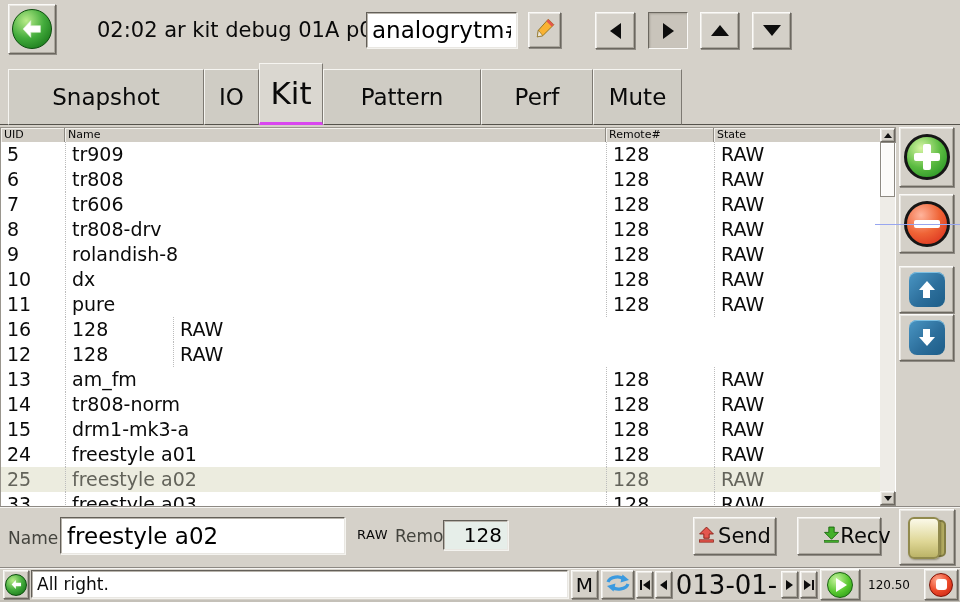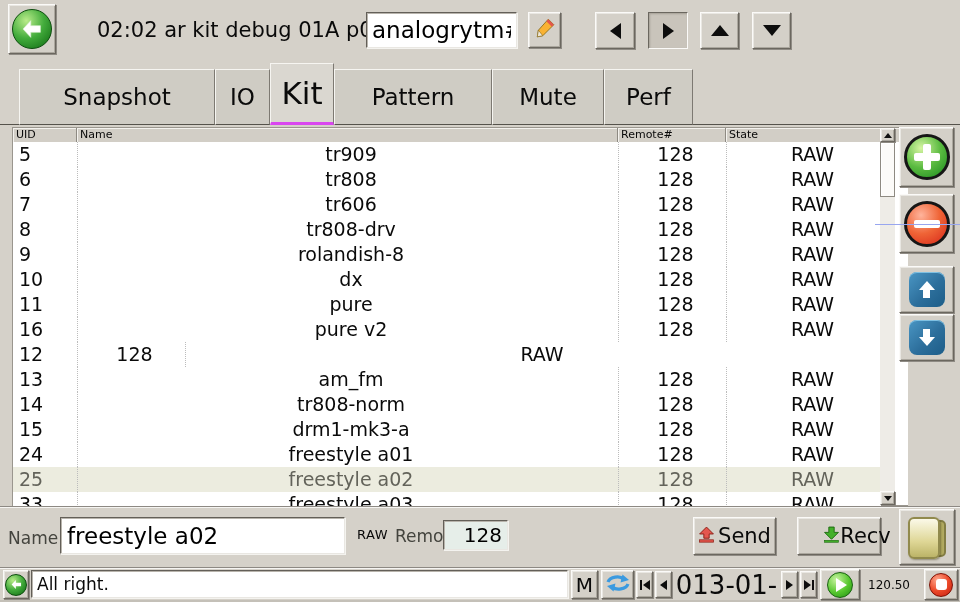--- a/index.html
+++ b/index.html
@@ -49,47 +49,47 @@
   #topbar-title { left:97px; top:0; height:60px; line-height:60px; font-size:21px; }
   #kitname-input { left:366px; top:12px; width:151px; height:36px; font-size:23px; padding:0 5px; }
   #edit-btn { left:528px; top:12px; width:33px; height:36px; }
   #nav-left  { left:595px; top:12px; width:40px; height:37px; }
   #nav-right { left:648px; top:12px; width:40px; height:37px; }
   #nav-up    { left:700px; top:12px; width:39px; height:37px; }
   #nav-down  { left:752px; top:12px; width:39px; height:37px; }
 
   
   #tabbar { left:0; top:63px; width:960px; height:62px; }
-  #tabs { display:flex; align-items:flex-end; padding-left:19px; height:62px; position:relative; }
+  #tabs { display:flex; align-items:flex-end; padding-left:8px; height:62px; position:relative; }
   #tabs::after { content:""; position:absolute; left:0; right:0; bottom:0; height:1px; background:#55524b; }
   .tab {
     height:56px; display:flex; align-items:center; justify-content:center;
     font-size:23px; background:#cfccc4; position:relative; z-index:1;
     border:1px solid; border-color:#f6f5f1 #7d7972 #55524b #f6f5f1;
   }
   .tab:nth-child(1){width:196px} .tab:nth-child(2){width:55px}
   .tab:nth-child(3){width:64px}  .tab:nth-child(4){width:158px}
   .tab:nth-child(5){width:112px} .tab:nth-child(6){width:89px}
   .tab:nth-child(7){width:95px}
   .tab.active {
     height:62px; font-size:31px; background:#dad7d0; z-index:2;
     border-bottom:3px solid #d946ef;
   }
 
   
-  #listwrap { left:12px; top:127px; width:896px; height:379px; background:#fff;
+  #listwrap { left:0; top:127px; width:896px; height:379px; background:#fff;
               border:1px solid #9a968e; border-right:none; }
   #thead { display:flex; height:14px; background:#d2cec6; font-size:11px; line-height:13px; }
   .hcell { border-right:1px solid #8e8a82; box-shadow:inset 1px 1px 0 #f4f2ee; padding-left:3px; overflow:hidden; }
   .h0{width:64px} .h1{width:541px} .h2{width:108px} .h3{flex:1}
   #tbody { width:879px; overflow:hidden; height:364px; }
   .trow { display:flex; height:25px; line-height:25px; font-size:19px; background:#fff; }
   .trow.selected { background:#ececdf; color:#63635a; }
   .cell { overflow:hidden; white-space:nowrap; padding-left:6px; }
-  .cell + .cell { border-left:1px dotted #bcbcbc;text-align:center; }
+  .cell + .cell { border-left:1px dotted #bcbcbc; }
   .c0{width:64px} .c1{width:541px} .c2{width:108px} .c3{flex:1}
 
   
   #vscroll { left:880px; top:128px; width:15px; height:377px; background:#eeece7; }
   #sb-up   { left:0; top:0; width:15px; height:14px; }
   #sb-thumb{ left:0; top:14px; width:15px; height:55px; background:#fcfbf9;
              border:1px solid #8e8a82; box-shadow:inset 1px 1px 0 #fff; }
   #sb-down { left:0; bottom:0; width:15px; height:14px; }
 
   
@@ -197,22 +197,22 @@
   <div class="abs btn3d" id="nav-down">
     <div class="tri td"></div>
   </div>
 
   <div class="abs" id="tabbar">
     <div id="tabs">
         <div class="tab">Snapshot</div>
         <div class="tab">IO</div>
         <div class="tab active">Kit</div>
         <div class="tab">Pattern</div>
+        <div class="tab">Perf</div>
         <div class="tab">Mute</div>
-        <div class="tab">Perf</div>
       </div>
   </div>
 
   <div class="abs" id="listwrap">
     <div id="thead">
       <div class="hcell h0">UID</div>
       <div class="hcell h1">Name</div>
       <div class="hcell h2">Remote#</div>
       <div class="hcell h3">State</div>
     </div>
@@ -254,21 +254,20 @@
           <div class="cell c3">RAW</div>
         </div>
         <div class="trow">
           <div class="cell c0">11</div>
           <div class="cell c1">pure</div>
           <div class="cell c2">128</div>
           <div class="cell c3">RAW</div>
         </div>
         <div class="trow">
           <div class="cell c0">16</div>
-          <div class="cell c1">pure v2</div>
           <div class="cell c2">128</div>
           <div class="cell c3">RAW</div>
         </div>
         <div class="trow">
           <div class="cell c0">12</div>
           <div class="cell c2">128</div>
           <div class="cell c3">RAW</div>
         </div>
         <div class="trow">
           <div class="cell c0">13</div>

